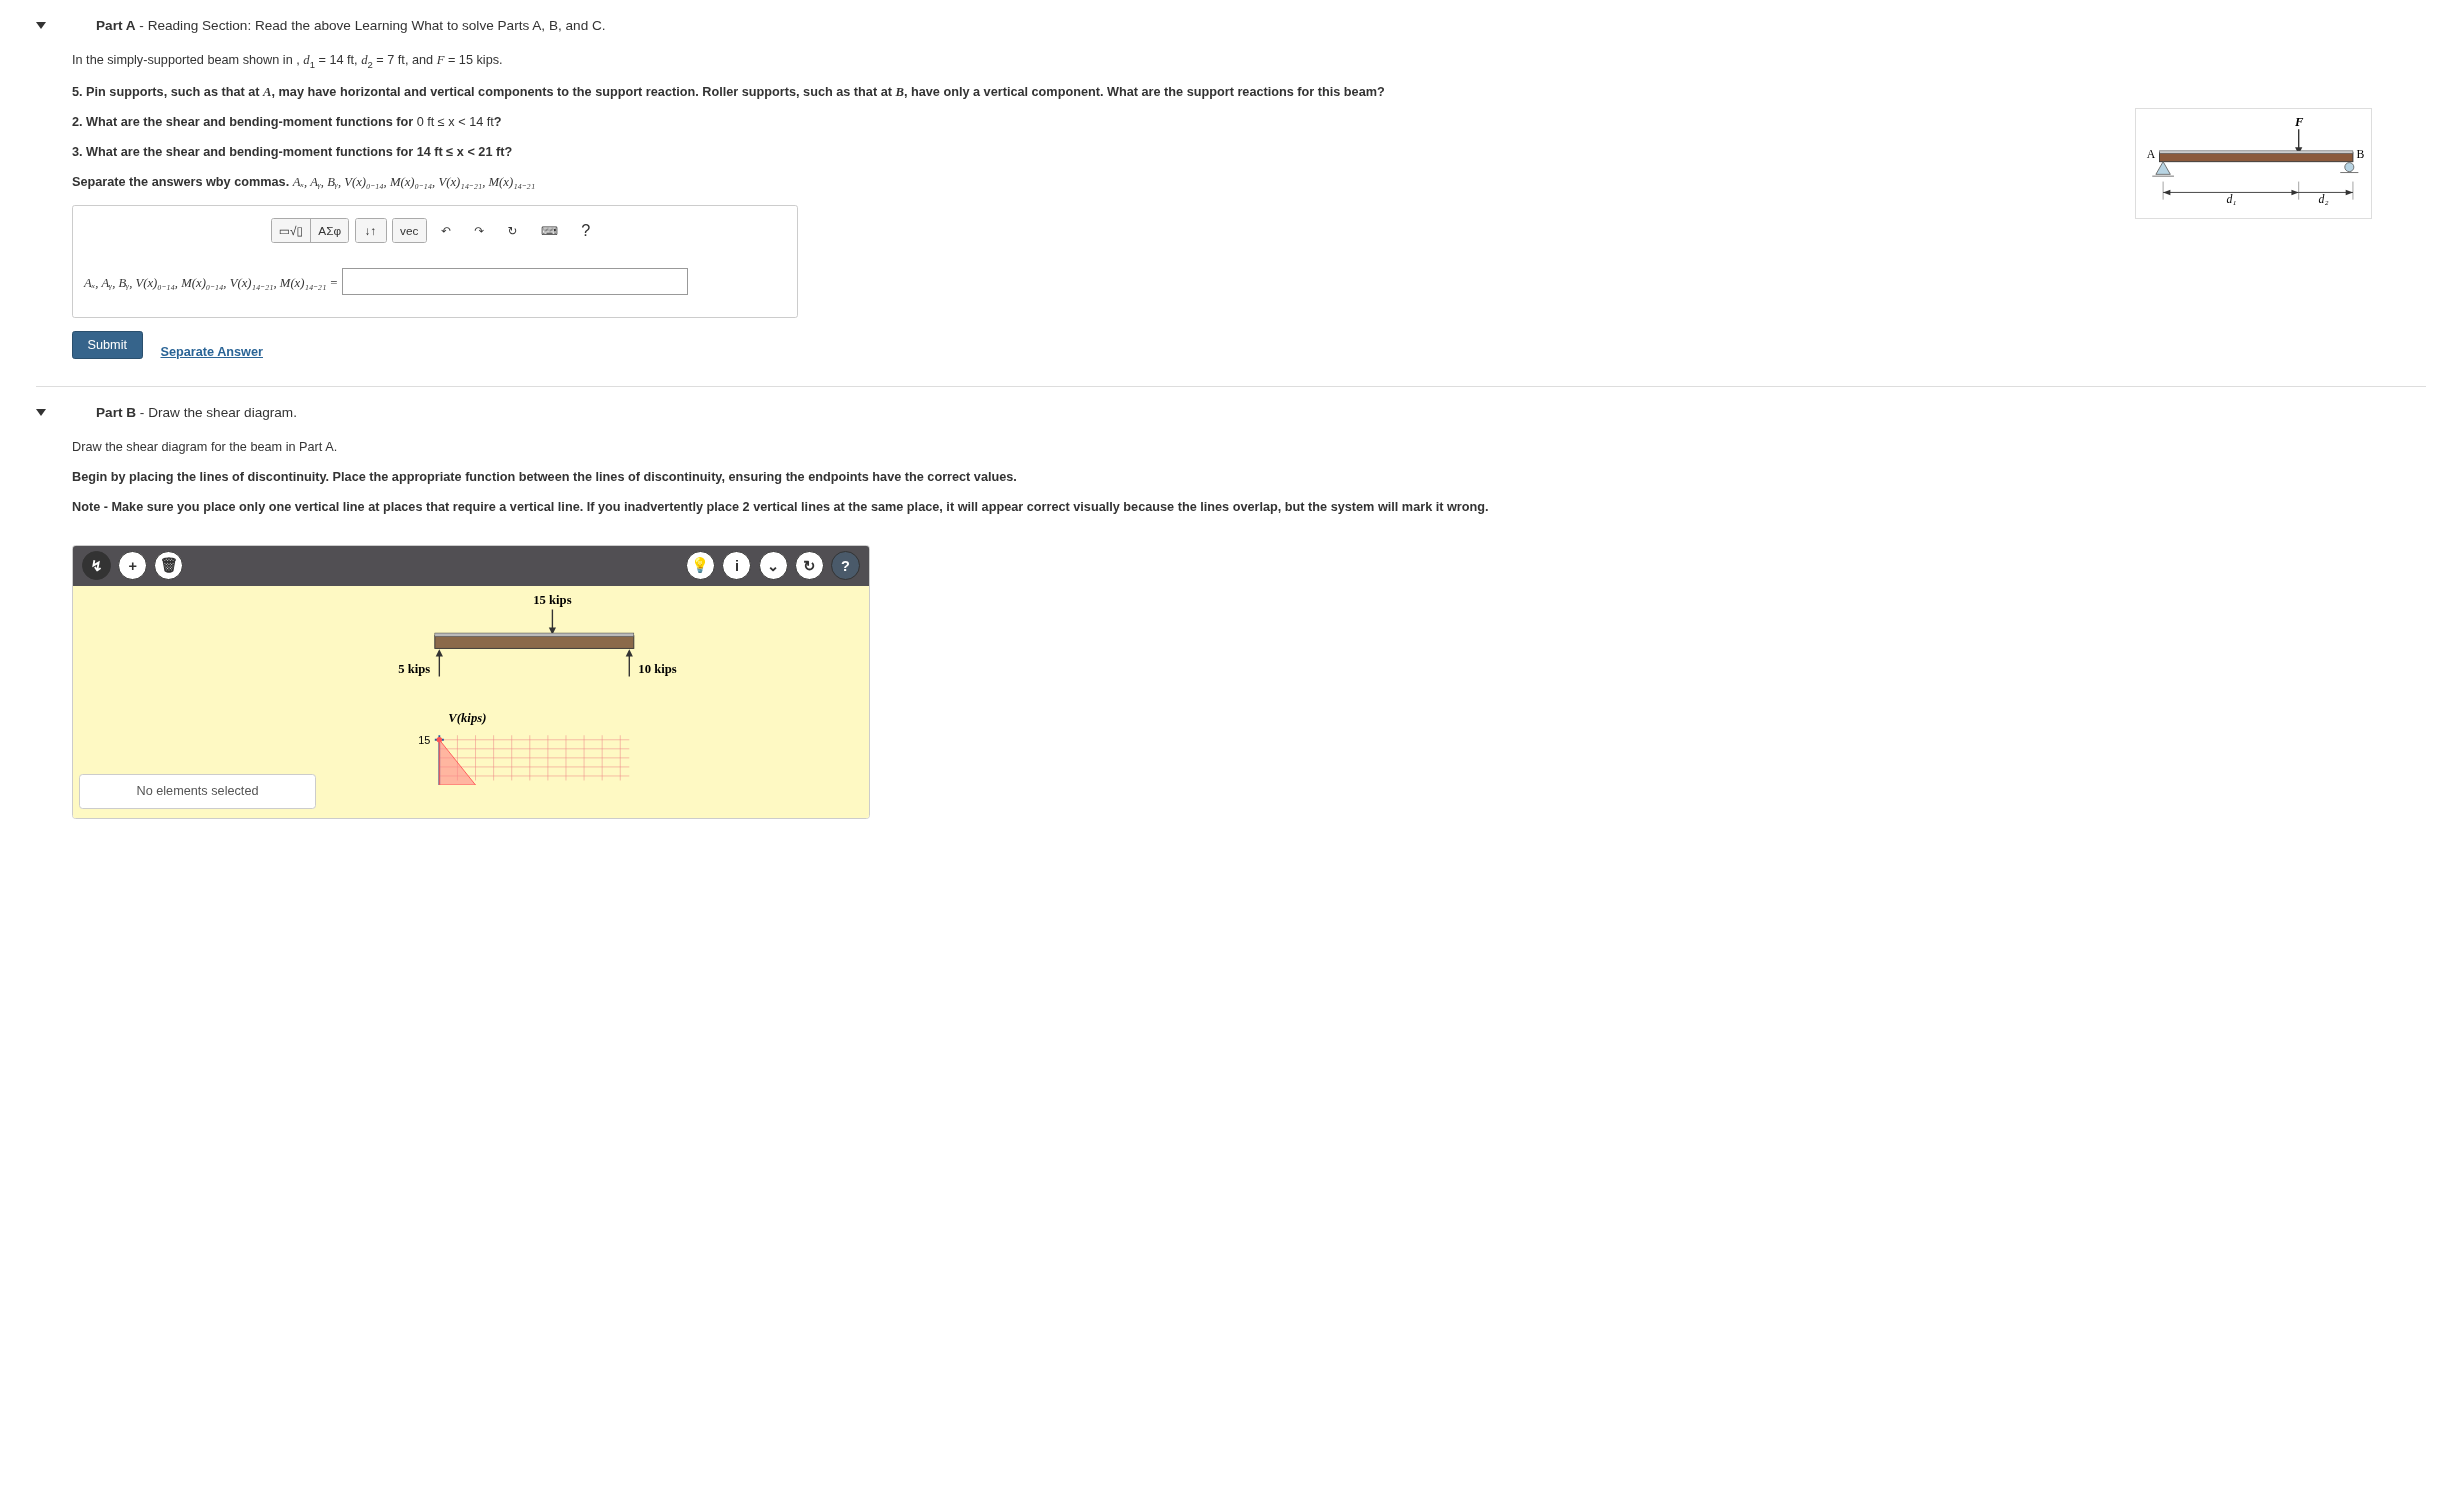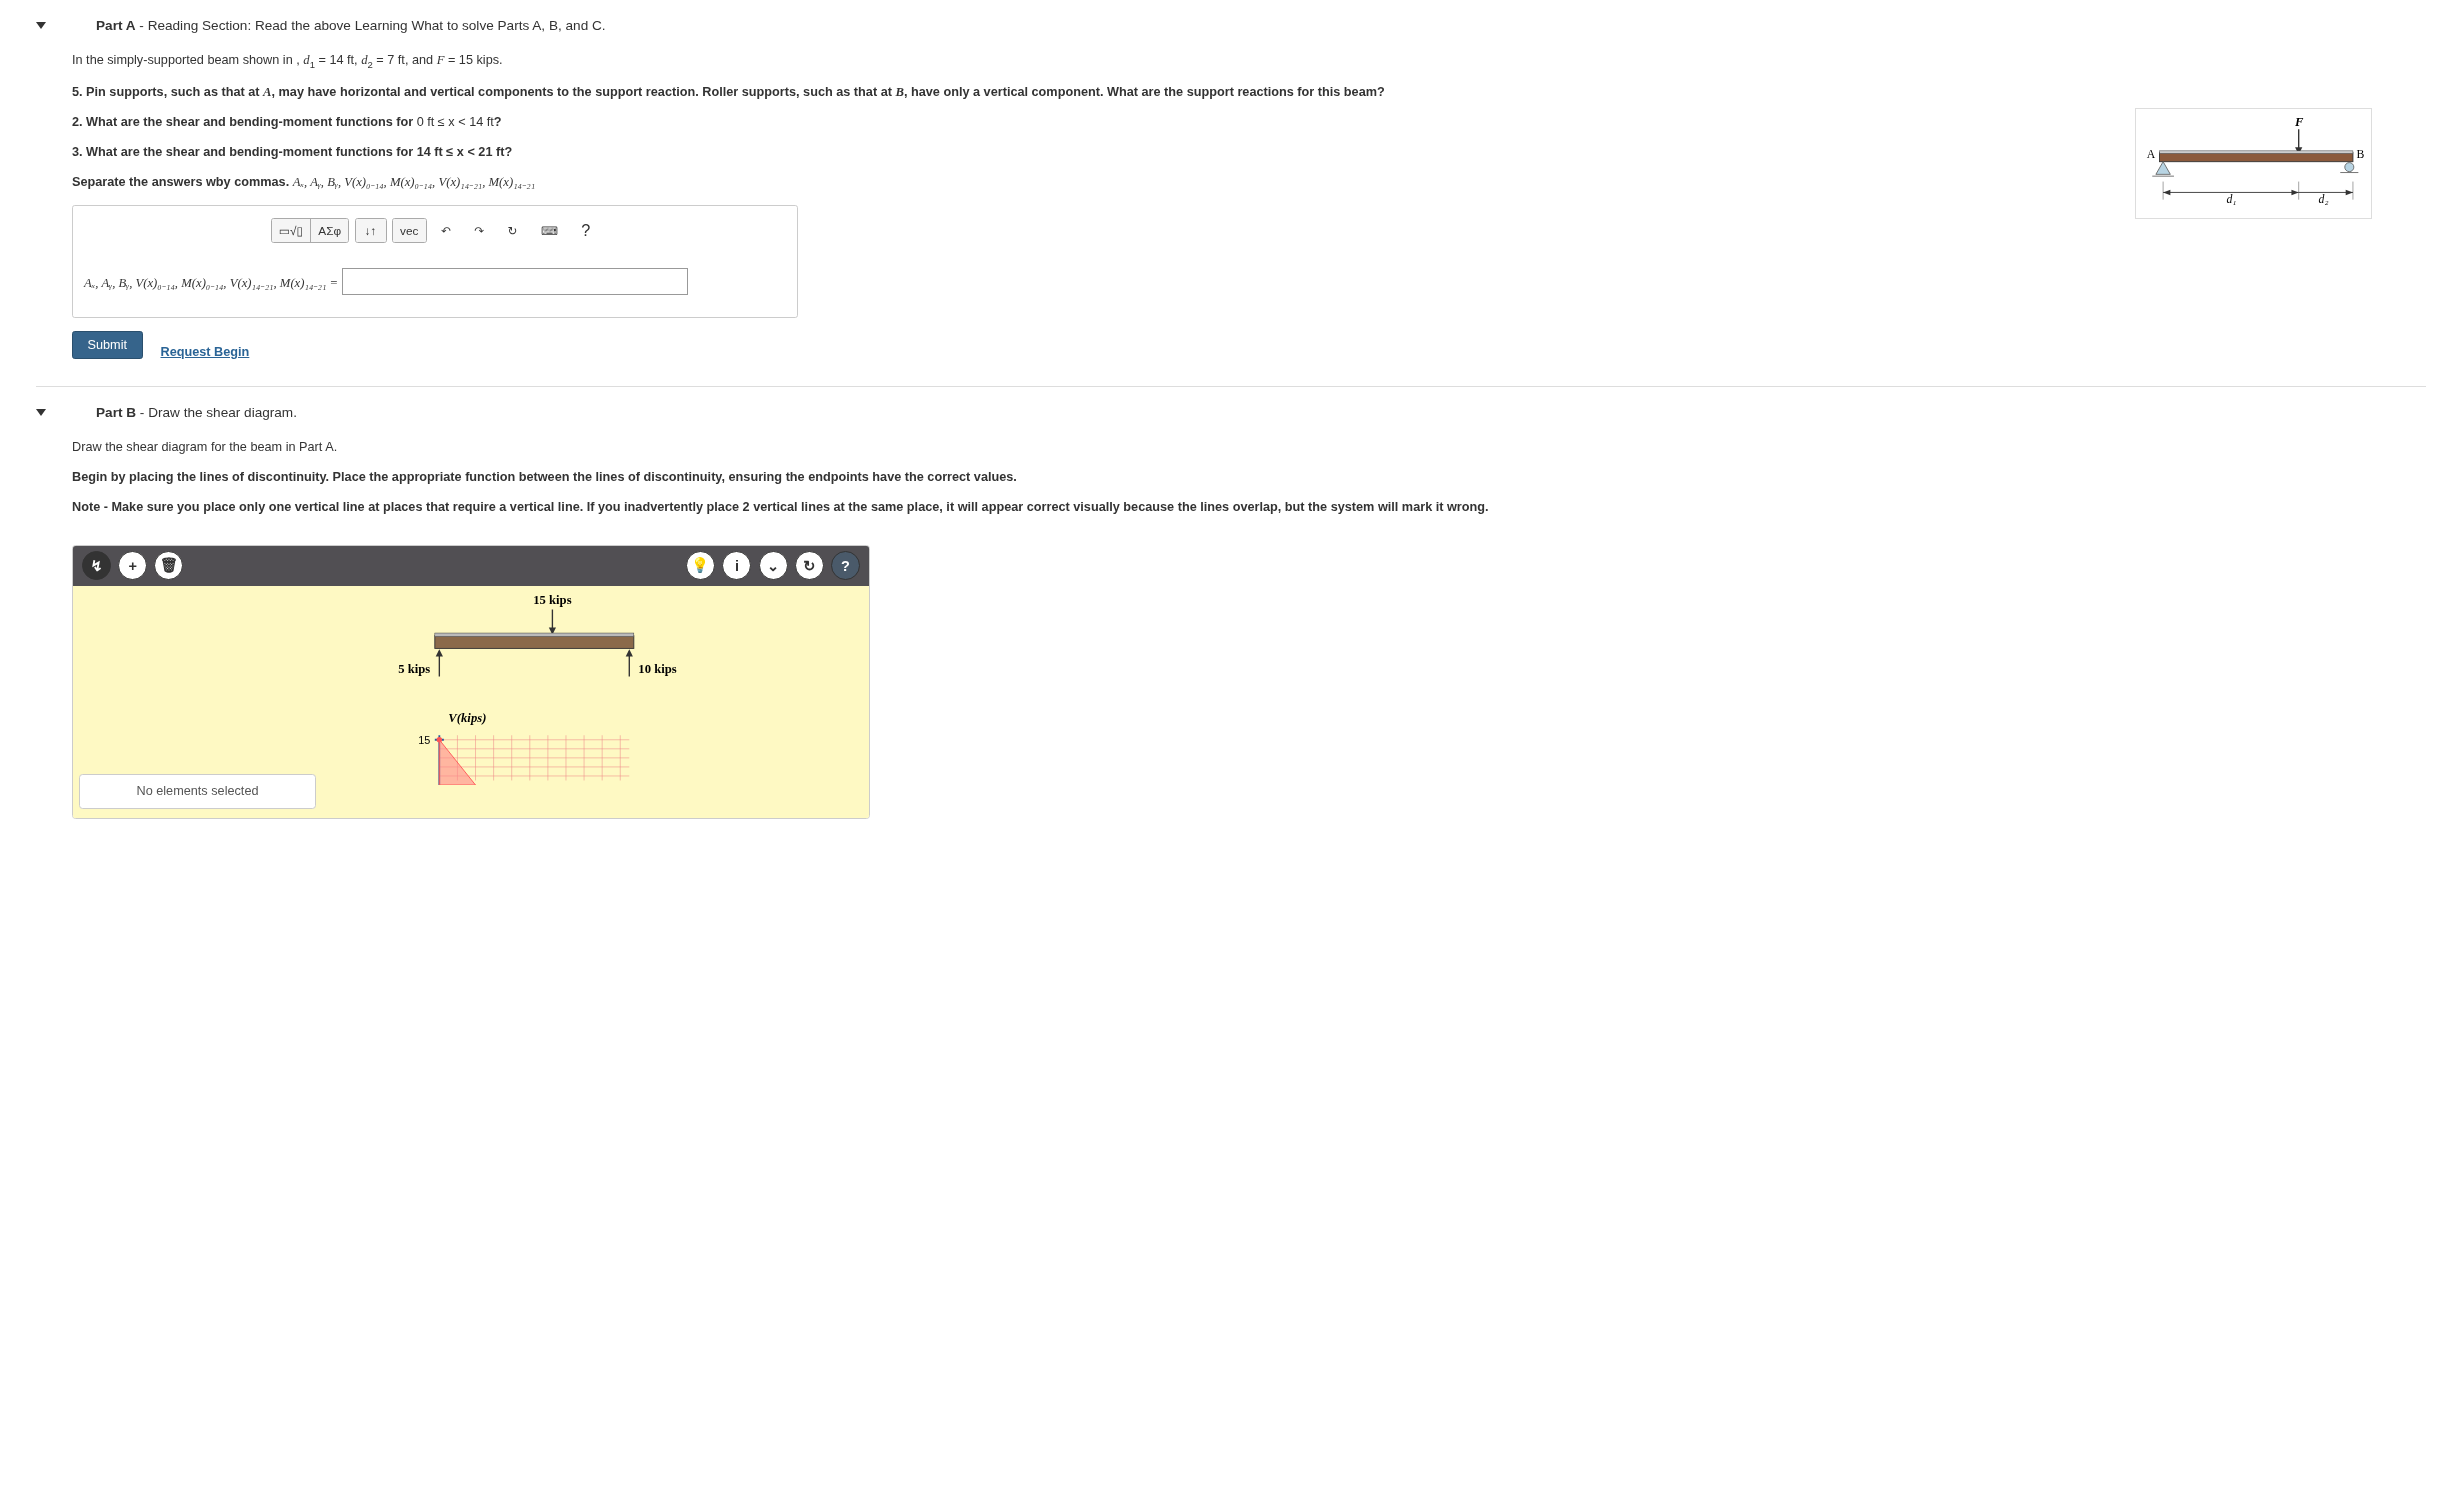--- a/index.html
+++ b/index.html
@@ -227,21 +227,21 @@
       <div class="tb-btn icon-only" style="border:none;background:none;font-size:16.3px">?</div>
     </div>
     <div class="answer-row">
       <span class="answer-label">Aₓ, Aᵧ, Bᵧ, V(x)₀₋₁₄, M(x)₀₋₁₄, V(x)₁₄₋₂₁, M(x)₁₄₋₂₁ =</span>
       <div class="answer-input"></div>
     </div>
   </div>
 
   <div class="submit-row">
     <button class="submit-btn">Submit</button>
-    <span class="request-link">Request Begin</span>
+    <span class="request-link">Separate Answer</span>
   </div>
 </div>
 
 <div class="figure-box">
   <svg width="235" height="109" viewBox="0 0 260 120" style="font-size:14px">
     <text x="176" y="18" font-family="serif" font-style="italic" font-weight="bold" font-size="14">F</text>
     <line x1="180" y1="22" x2="180" y2="46" stroke="#333" stroke-width="1.5"></line>
     <polygon points="180,50 176,42 184,42" fill="#333"></polygon>
     <rect x="26" y="48" width="214" height="10" fill="#8b5a3c" stroke="#333"></rect>
     <rect x="26" y="46" width="214" height="3" fill="#ccc" stroke="#333" stroke-width="0.5"></rect>

